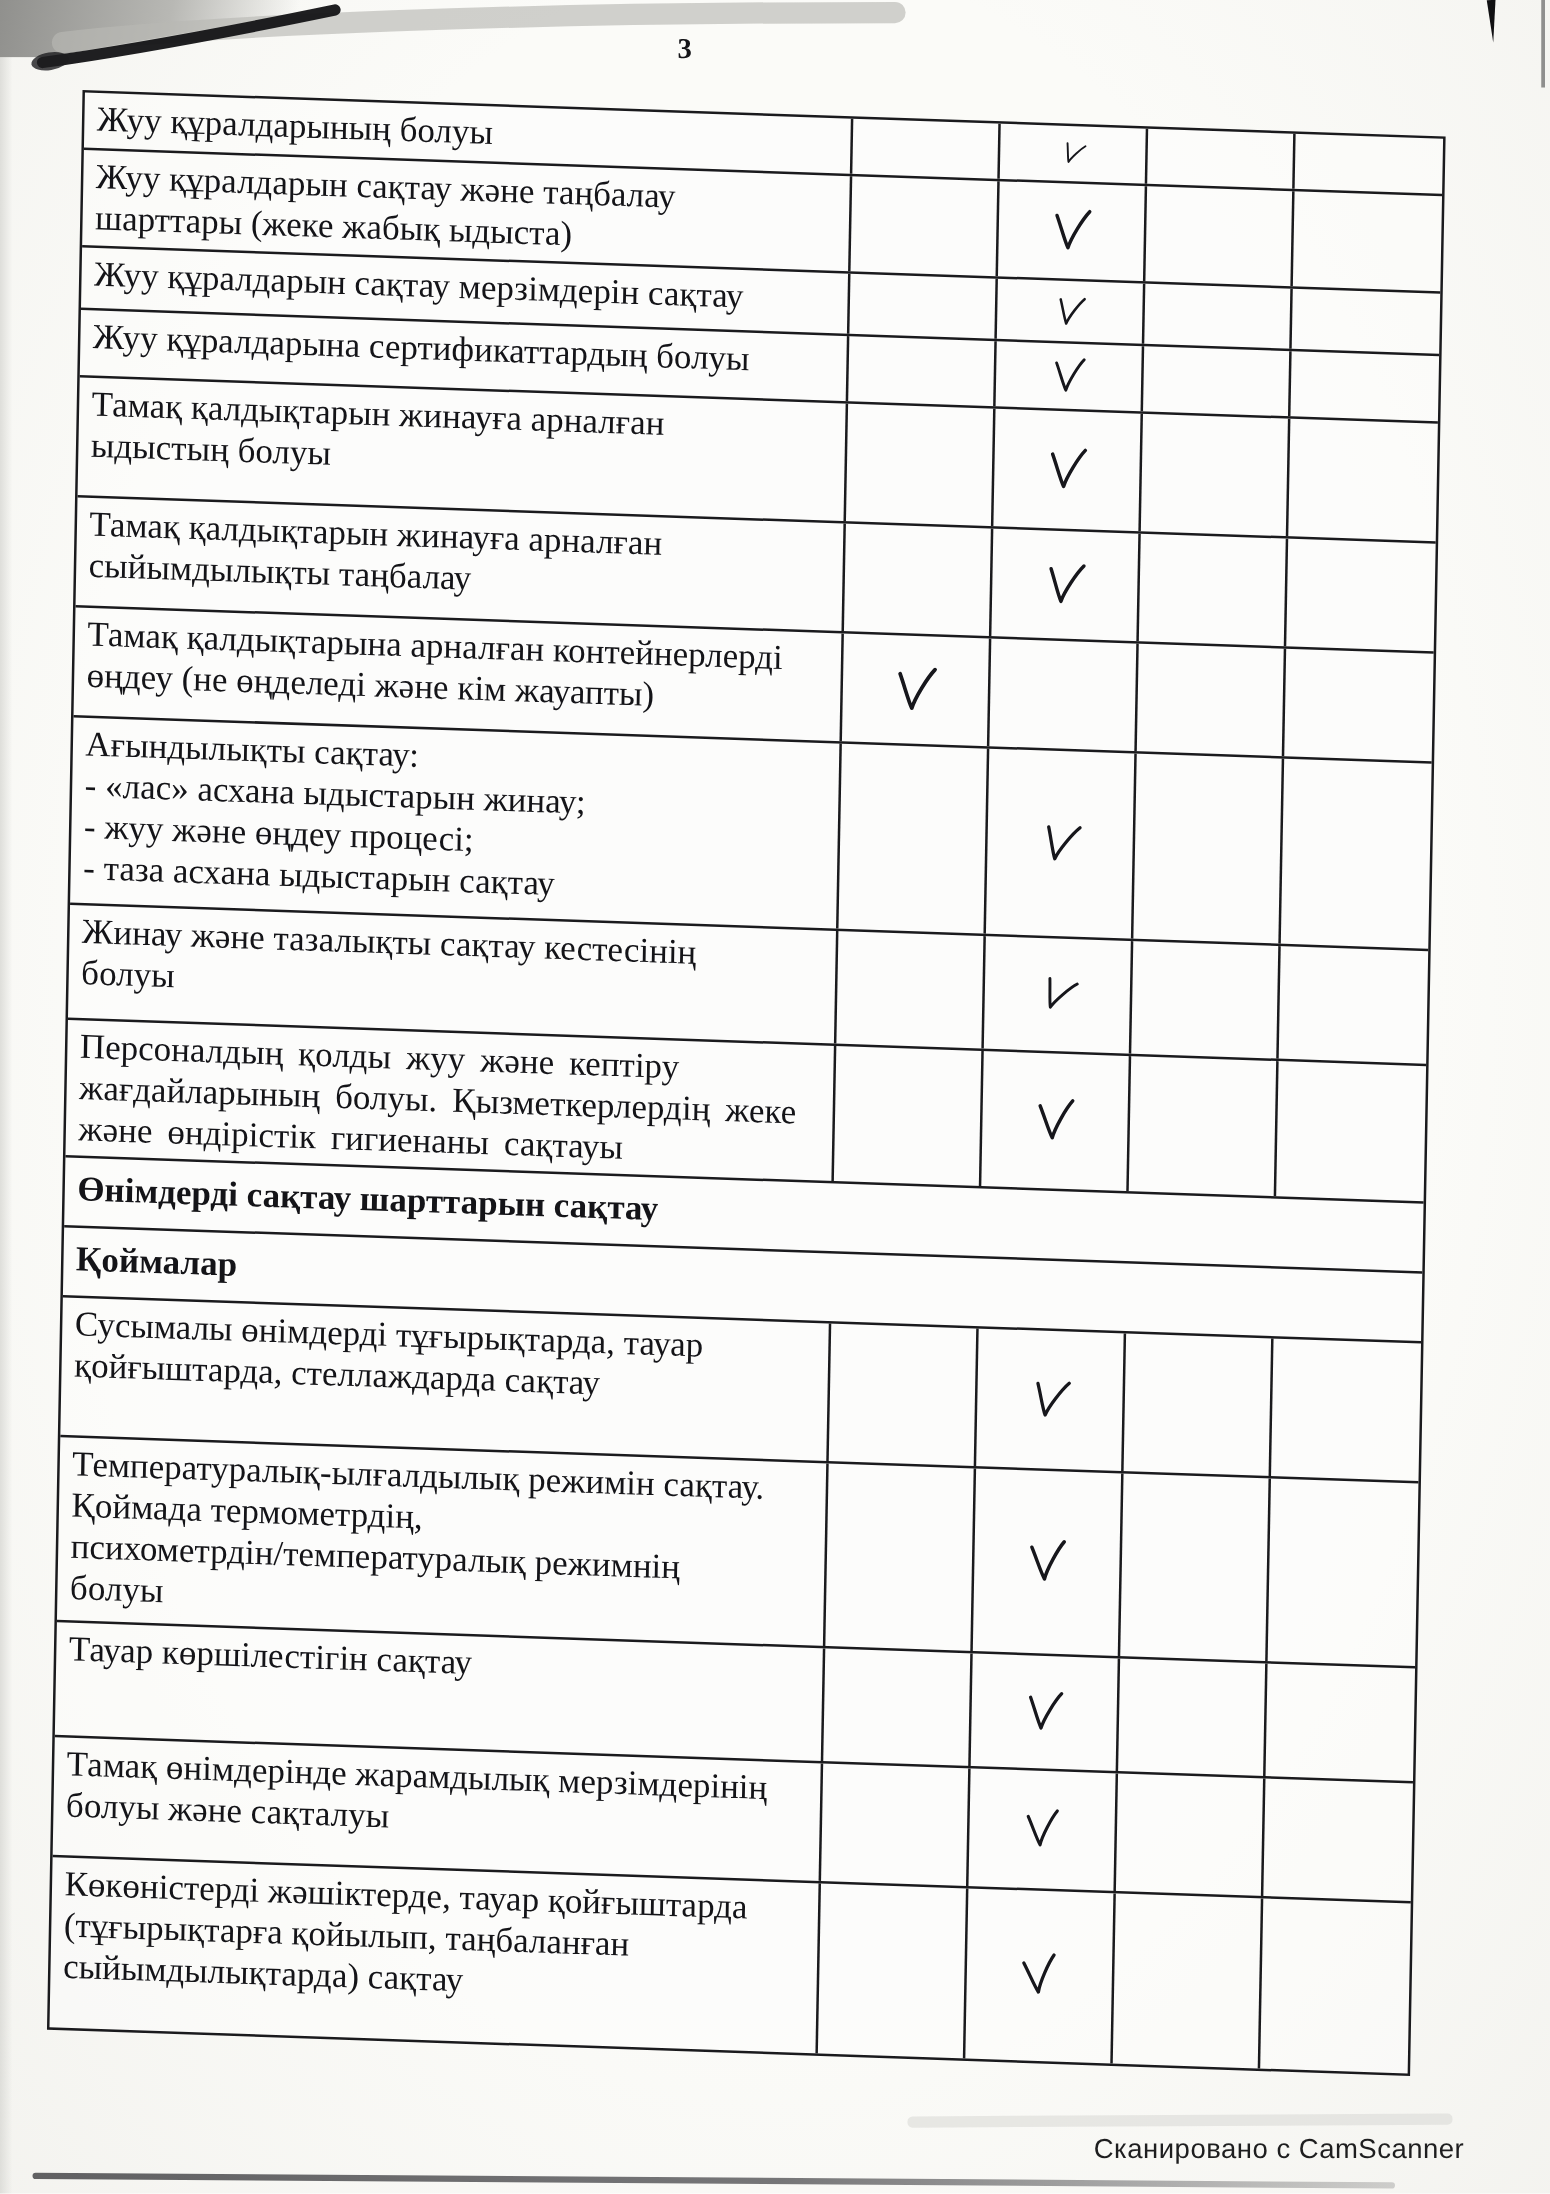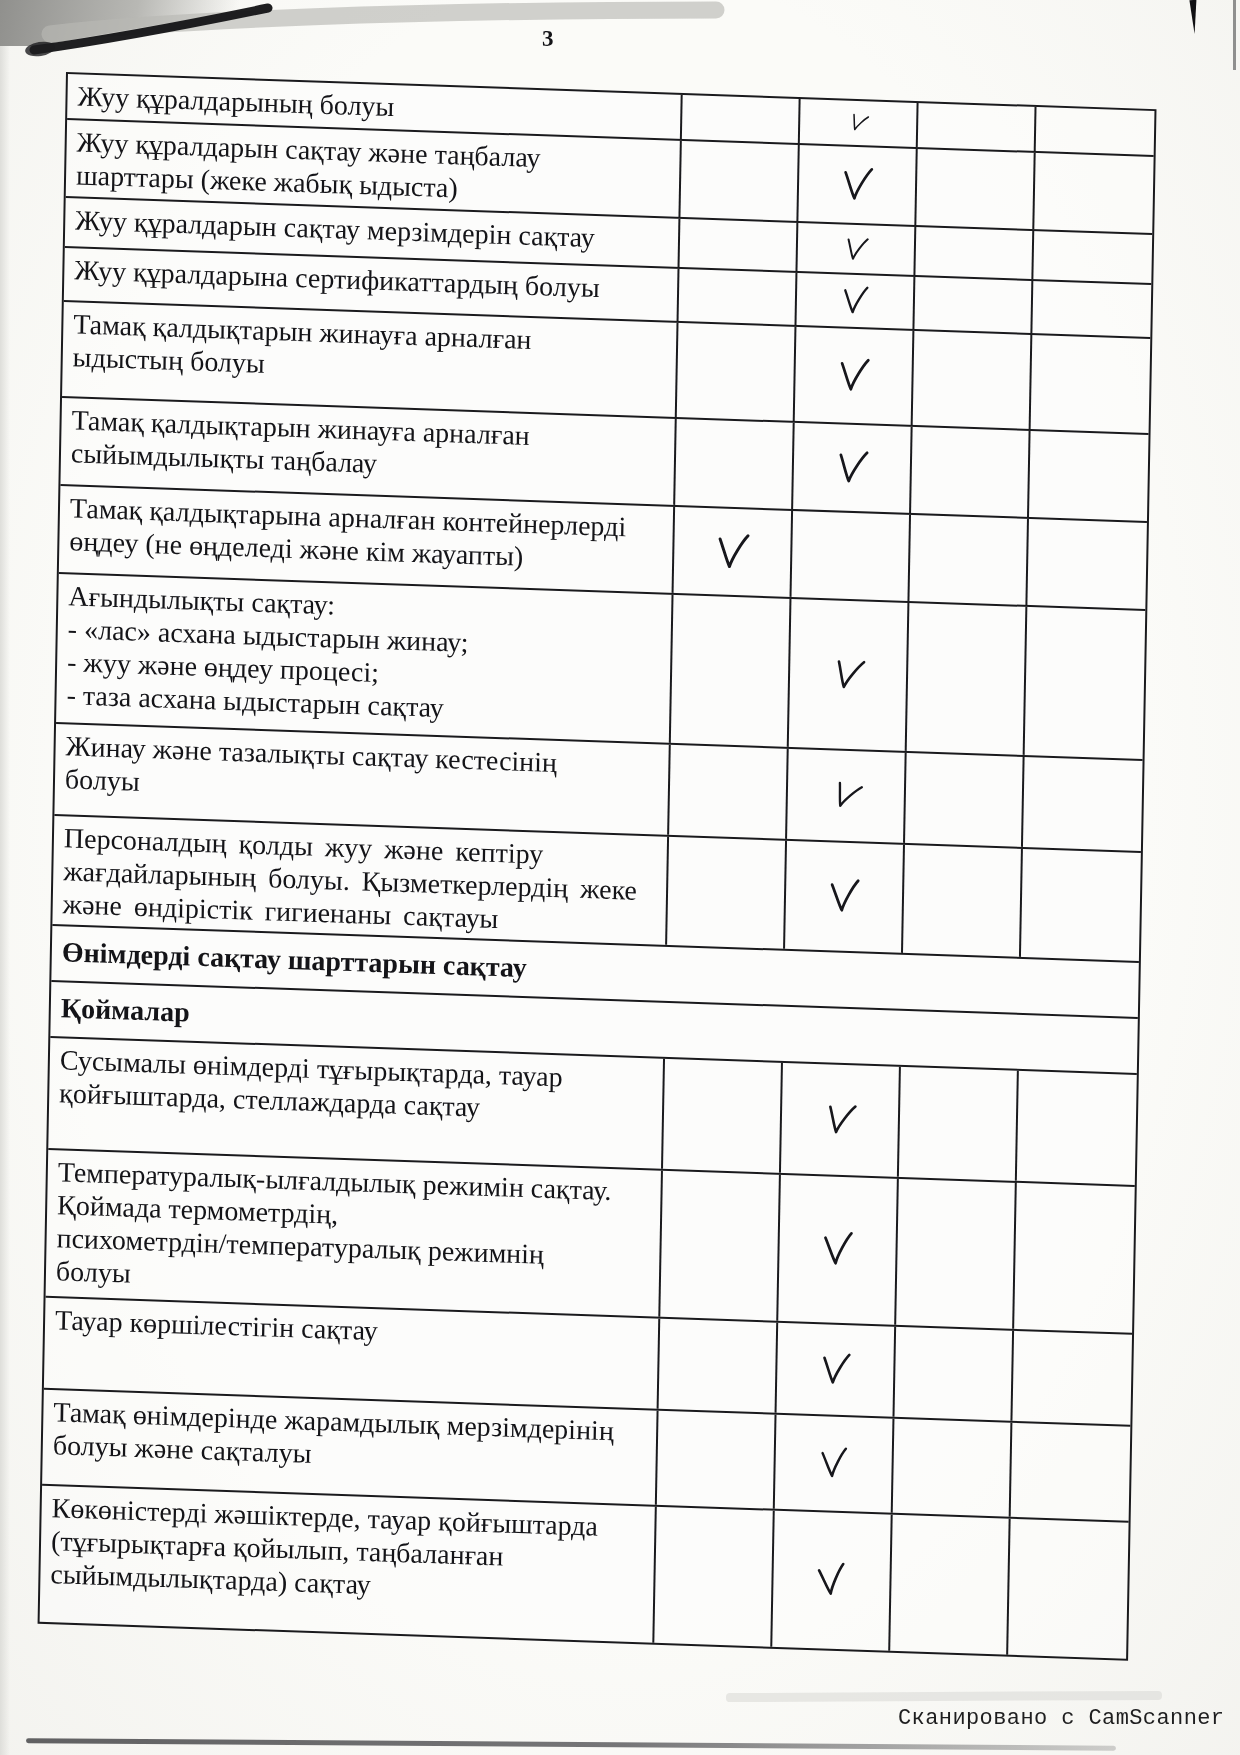--- a/index.html
+++ b/index.html
@@ -22,22 +22,22 @@
     border-top:34px solid #101012;border-left:4px solid transparent;border-right:3px solid transparent;
     transform:rotate(-2deg);}
   .right-edge-tick{position:absolute;left:1233px;top:0;width:3px;height:70px;background:#3a3a3c;opacity:.55;}
   
   .bottom-line{position:absolute;left:26px;top:1742px;width:1090px;height:5px;
     background:linear-gradient(to right,rgba(55,55,58,.78),rgba(85,85,88,.8) 55%,rgba(130,130,130,.35));
     transform:rotate(.4deg);border-radius:3px;}
   .footer-smear{position:absolute;left:726px;top:1692px;width:436px;height:9px;
     background:#dbdbd7;opacity:.6;transform:rotate(-.3deg);border-radius:4px;}
   .page-number{position:absolute;left:542px;top:26px;font-size:23px;font-weight:600;letter-spacing:1px;}
-  .footer-credit{position:absolute;left:898px;top:1706px;
-    font-family:Liberation Mono, monospace;font-size:22px;color:#1e1e1f;letter-spacing:.4px;}
+  .footer-credit{position:absolute;left:875px;top:1706px;
+    font-family:Liberation Sans, sans-serif;font-size:22px;color:#1e1e1f;letter-spacing:.4px;}
   
   .table-tilt{position:absolute;left:66px;top:72px;transform:rotate(1.05deg) skewY(0.9deg);transform-origin:0 0;}
   .checklist{width:1087px;border:2.6px solid #1a1a1d;background:rgba(255,255,255,.4);}
   .t-row{display:flex;border-bottom:2.4px solid #1a1a1d;box-sizing:border-box;}
   .t-row:last-child{border-bottom:none;}
   .cell{box-sizing:border-box;}
   .cell.text{width:615px;border-right:2.4px solid #1a1a1d;padding:5px 12px 0 10px;
     font-size:28px;line-height:33px;white-space:pre-line;}
   .cell.text.bold{font-weight:bold;padding-top:9px;}
   .cell.text.wide{word-spacing:5px;text-align:justify;}

